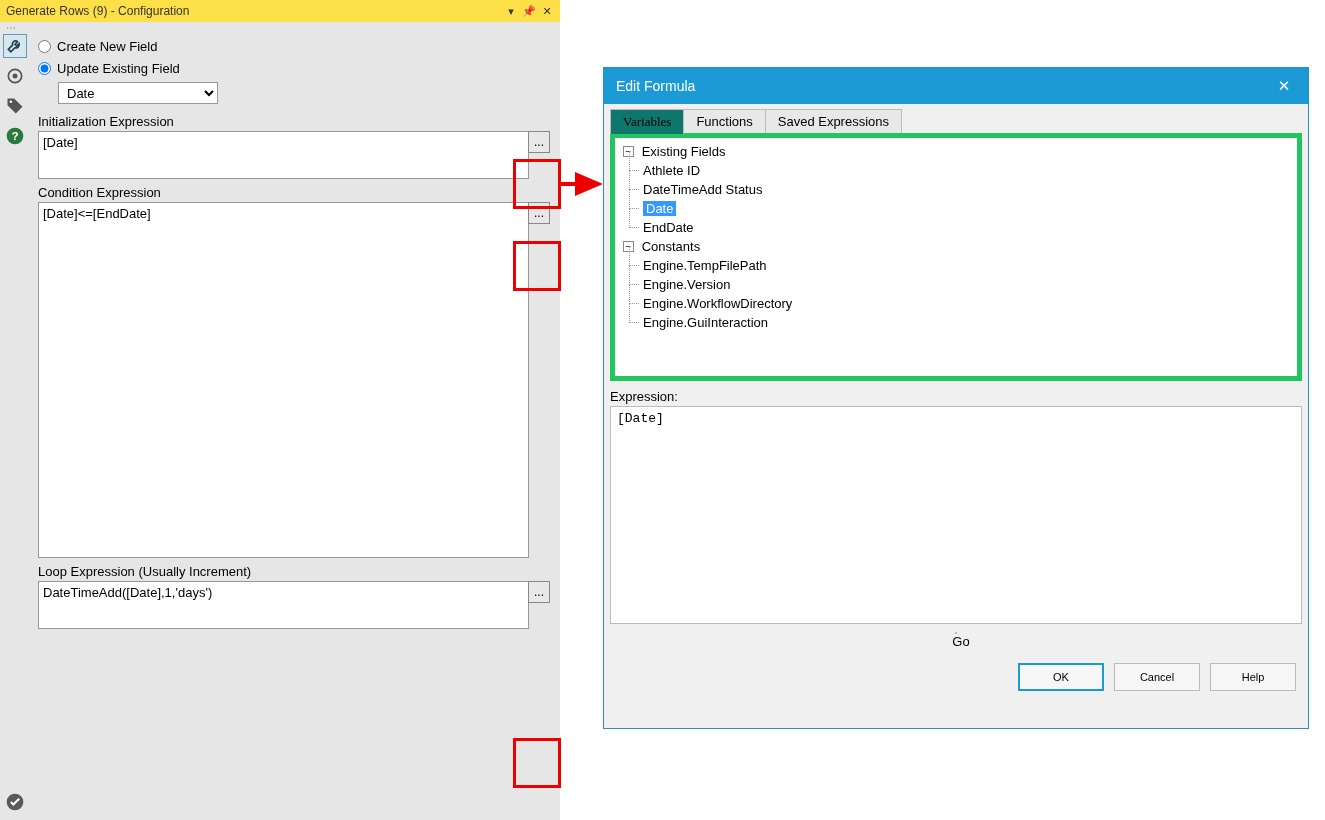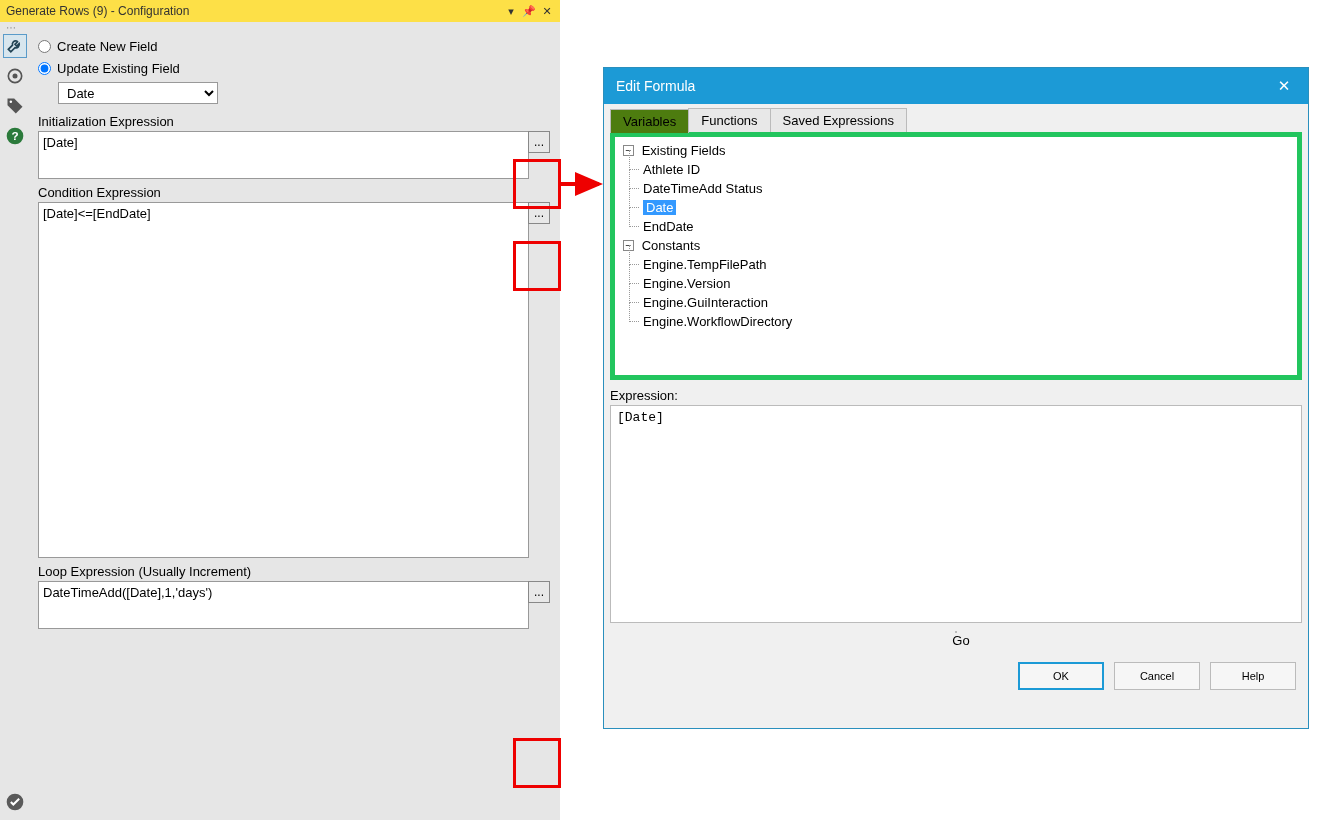--- a/index.html
+++ b/index.html
@@ -125,22 +125,22 @@
   }
   .tab {
     padding: 4px 12px;
     border: 1px solid #bbb;
     border-bottom: none;
     margin-right: -1px;
     background: #e8e8e8;
     font-size: 13px;
   }
   .tab.active {
-    background: #4d7c0f;
-    position: relative; top: 1px;
+    background: #0f766e;
+    position: relative; top: 1px; font-family: Liberation Serif, serif;
   }
 
   .tree-box {
     margin: 0 6px 0 6px;
     border: 5px solid #22c55e;
     background: #fff;
     height: 248px;
     padding: 4px 6px;
     overflow: auto;
   }
@@ -319,22 +319,22 @@
             <li><span class="sel">Date</span></li>
             <li><span>EndDate</span></li>
           </ul>
         </li>
         <li>
           <span class="toggle">−</span>
           <span>Constants</span>
           <ul>
             <li><span>Engine.TempFilePath</span></li>
             <li><span>Engine.Version</span></li>
+            <li><span>Engine.WorkflowDirectory</span></li>
             <li><span>Engine.GuiInteraction</span></li>
-            <li><span>Engine.WorkflowDirectory</span></li>
           </ul>
         </li>
       </ul>
     </div>
   </div>
 
   <div class="expr-label">Expression:</div>
   <div class="expr-area">[Date]</div>
 
   <div class="go-row">

